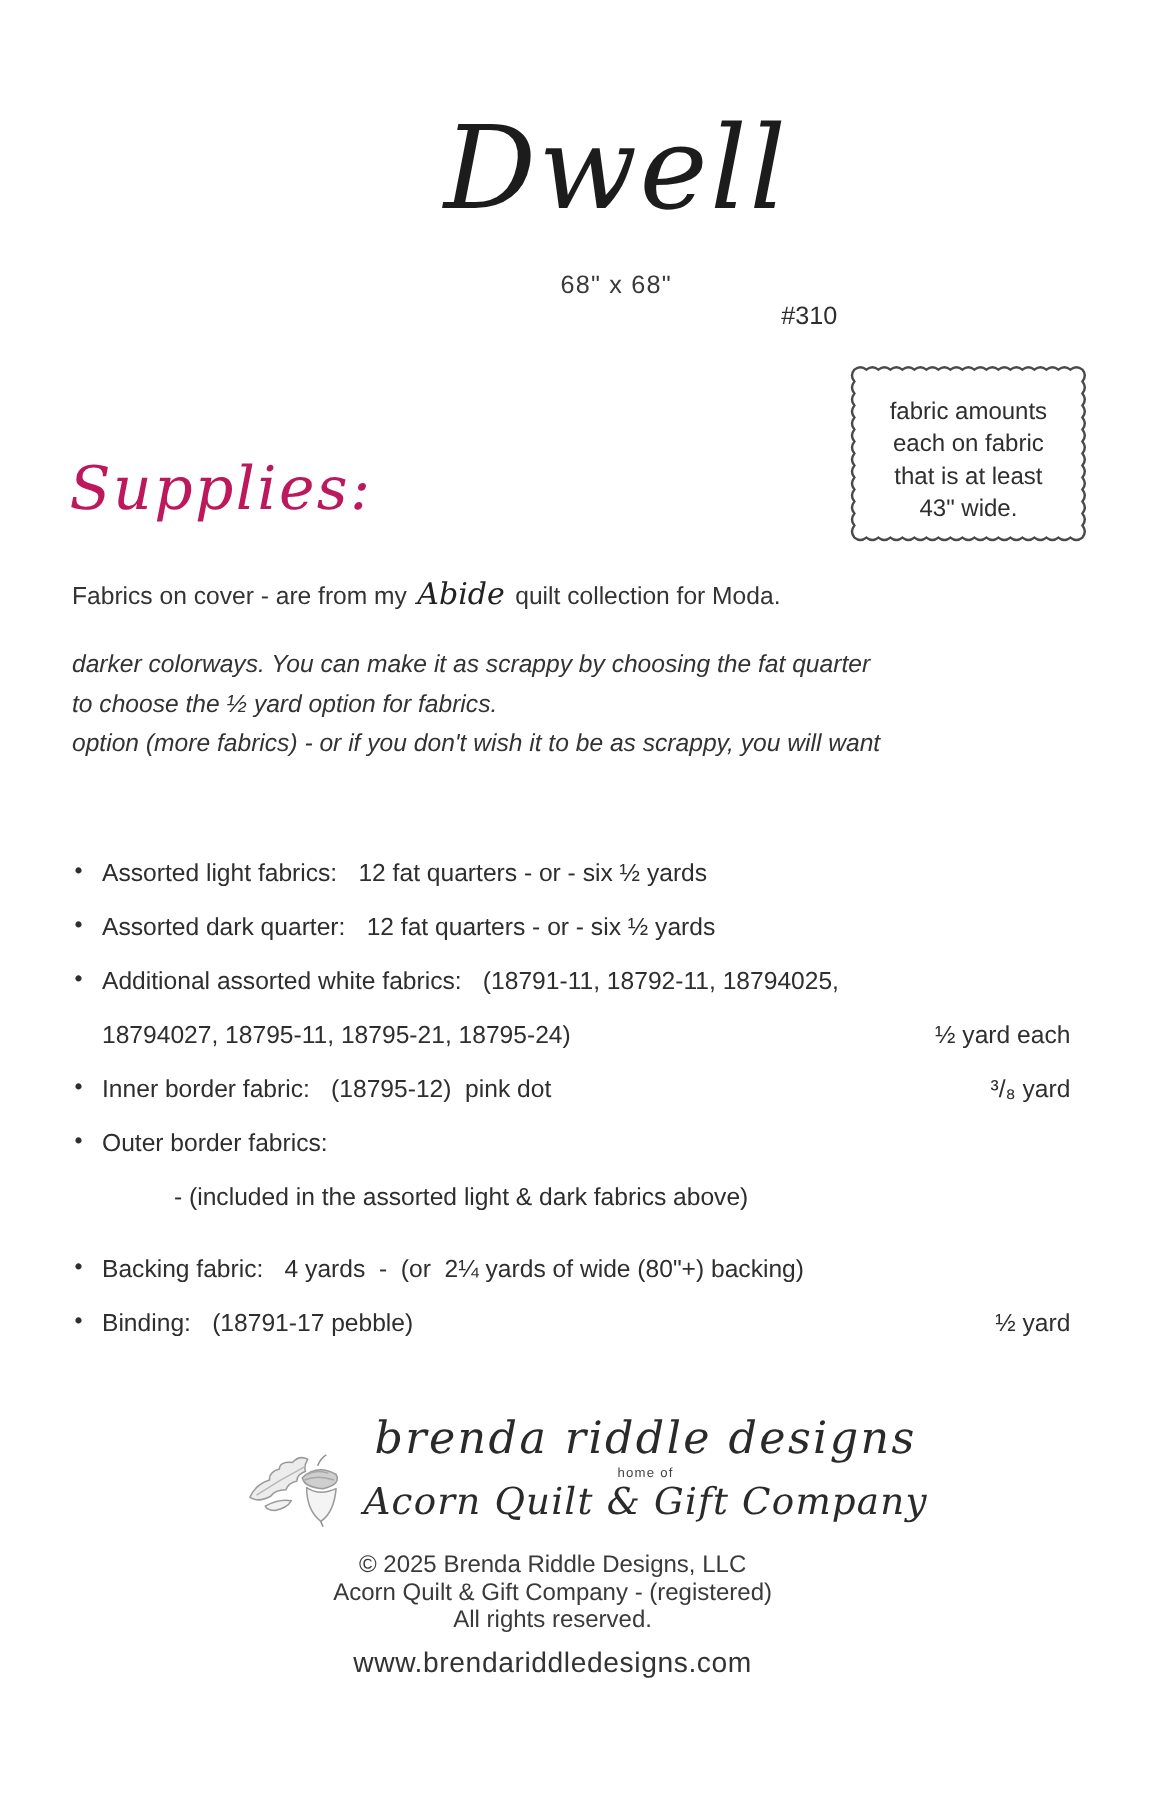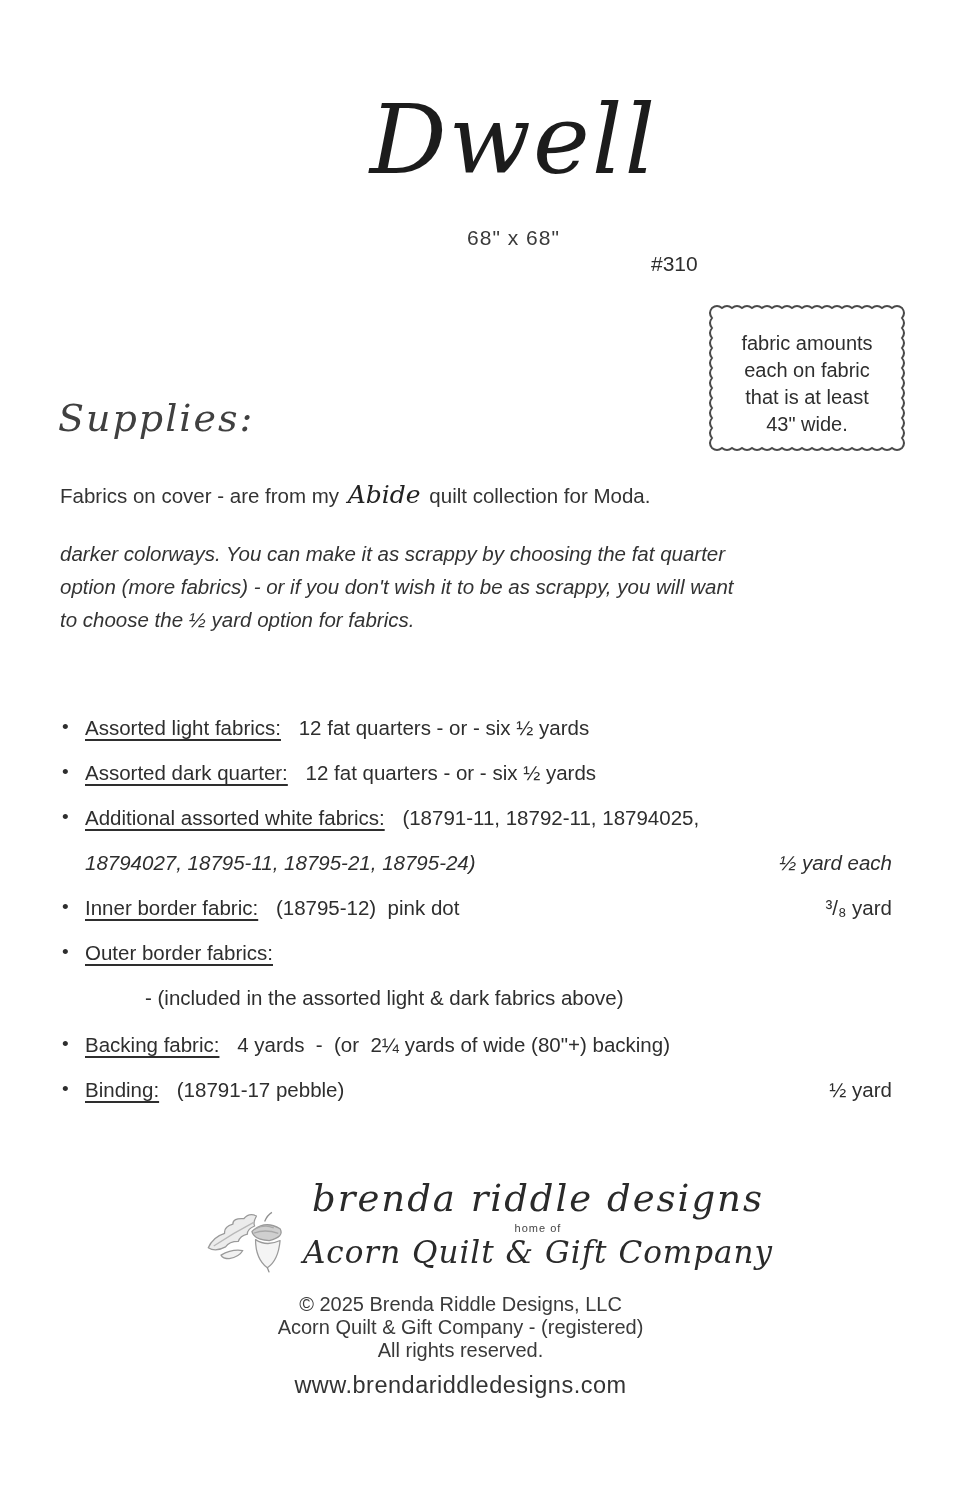--- a/index.html
+++ b/index.html
@@ -14,37 +14,37 @@
          font-size:96px;line-height:1.1;color:#1c1c1c;letter-spacing:2px;}
   .dims{position:absolute;top:226px;left:25px;width:977px;text-align:center;
         font-size:21px;color:#3a3a3a;letter-spacing:1px;}
   .pattern{position:absolute;top:252px;left:651px;font-size:21px;color:#2e2e2e;text-align:right;}
 
   .fabric-box{position:absolute;top:301px;left:706px;width:202px;height:154px;}
   .fabric-box svg{position:absolute;top:0;left:0;}
   .fabric-box .box-text{position:absolute;top:29px;left:0;width:202px;text-align:center;
         font-size:20px;line-height:27px;color:#2e2e2e;}
 
-  .supplies-heading{position:absolute;top:396px;left:58px;font-size:38px;color:#404040;
+  .supplies-heading{position:absolute;top:378px;left:58px;font-size:50px;color:#be185d;
         letter-spacing:2px;}
 
   .cover-line{position:absolute;top:480px;left:60px;font-size:20.5px;color:#333;}
   .cover-line .collection{font-size:25px;padding:0 3px;color:#222;}
 
   .intro{position:absolute;top:537px;left:60px;width:840px;font-style:italic;
         font-size:20.5px;line-height:33px;color:#333;}
 
   .bullets{position:absolute;top:715px;left:60px;width:832px;font-size:20.5px;color:#2e2e2e;}
   .row{position:relative;padding-left:25px;line-height:26px;margin-bottom:19px;}
   .row .bullet{position:absolute;left:2px;top:-1px;font-size:19px;}
-  .u{text-decoration:underline;text-underline-offset:4px;text-decoration-thickness:1.5px;margin-top:28px;}
+  .u{text-underline-offset:4px;text-decoration-thickness:1.5px;margin-top:28px;}
   .detail{margin-left:12px;white-space:pre-wrap;}
   .amount{position:absolute;right:0;top:0;white-space:pre;}
   .cont{position:relative;padding-left:25px;line-height:26px;margin-top:19px;}
-  .subrow{position:relative;padding-left:85px;line-height:26px;margin-bottom:21px;}
+  .subrow{position:relative;padding-left:85px;line-height:26px;margin-bottom:34px;}
 
   .logo-row{position:absolute;top:1178px;left:0;width:974px;
         display:flex;justify-content:center;align-items:flex-start;}
   .acorn{margin:22px 2px 0 0;flex:0 0 auto;}
   .brand-col{text-align:center;}
   .brand-script{font-size:37px;color:#2a2a2a;letter-spacing:2px;line-height:1.15;}
   .home-of{font-size:11px;color:#444;margin-top:1px;letter-spacing:1px;}
   .company-script{font-size:31px;color:#2a2a2a;letter-spacing:1px;line-height:1.2;}
 
   .copyright{position:absolute;top:1293px;left:-28px;width:977px;text-align:center;
@@ -75,43 +75,43 @@
 </div>
 
 <div class="supplies-heading script">Supplies:</div>
 
 <div class="cover-line">
   <span>Fabrics on cover - are from my </span><span class="script collection">Abide</span><span> quilt collection for Moda.</span>
 </div>
 
 <div class="intro">
   <div>darker colorways. You can make it as scrappy by choosing the fat quarter</div>
+  <div>to choose the ½ yard option for fabrics.</div>
   <div>option (more fabrics) - or if you don't wish it to be as scrappy, you will want</div>
-  <div>to choose the ½ yard option for fabrics.</div>
 </div>
 
 <div class="bullets">
 
   <div class="row">
     <span class="bullet">•</span>
     <span class="u">Assorted light fabrics:</span>
     <span class="detail">12 fat quarters - or - six ½ yards</span>
   </div>
 
   <div class="row">
     <span class="bullet">•</span>
     <span class="u">Assorted dark quarter:</span>
     <span class="detail">12 fat quarters - or - six ½ yards</span>
   </div>
 
   <div class="row">
     <span class="bullet">•</span>
     <span class="u">Additional assorted white fabrics:</span>
     <span class="detail">(18791-11, 18792-11, 18794025,</span>
-    <div class="cont" style="padding-left:0;font-style:italic;">
+    <div class="cont" style="padding-left:0;">
       <span>18794027, 18795-11, 18795-21, 18795-24)</span>
       <span class="amount">½ yard each</span>
     </div>
   </div>
 
   <div class="row">
     <span class="bullet">•</span>
     <span class="u">Inner border fabric:</span>
     <span class="detail">(18795-12)  pink dot</span>
     <span class="amount">³/₈ yard</span>

